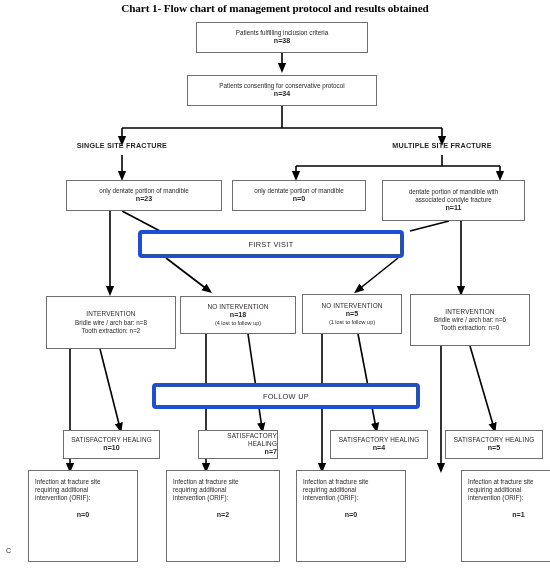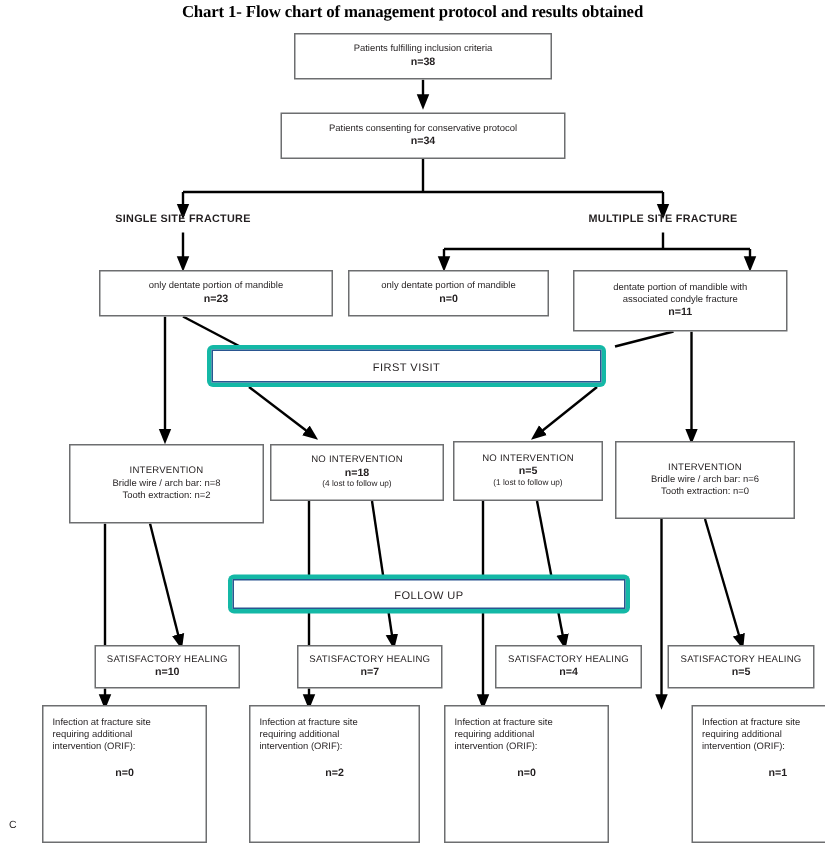--- a/index.html
+++ b/index.html
@@ -33,21 +33,21 @@
   .node.top-align .ln{text-align:left;}
   .node.top-align .nval{width:100%;text-align:center;margin-top:9px;}
 
   .lbl{
     position:absolute;font-size:7.2px;font-weight:bold;letter-spacing:.2px;
     color:#231f20;text-align:center;white-space:nowrap;
   }
 
   .banner{
     position:absolute;box-sizing:border-box;
-    background:#14b8a6;border-radius:4px;
+    background:#1d4ed8;border-radius:4px;
     padding:3px;
   }
   .banner .inner{
     width:100%;height:100%;box-sizing:border-box;
     background:#ffffff;border:1px solid #2a5590;
     display:flex;align-items:center;justify-content:center;
     font-size:7.4px;color:#231f20;letter-spacing:.3px;
   }
   .corner-letter{
     position:absolute;left:6px;top:547px;font-size:7px;color:#231f20;
@@ -172,21 +172,21 @@
 
   <div class="banner" style="left:152px;top:383px;width:268px;height:26px;">
     <div class="inner">FOLLOW UP</div>
   </div>
 
   <div class="node" style="left:63px;top:430px;width:97px;height:29px;">
     <span class="ln t-caps">SATISFACTORY HEALING</span>
     <span class="ln t-bold">n=10</span>
   </div>
 
-  <div class="node" style="left:198px;top:430px;width:97px;height:29px;">
+  <div class="node" style="left:198px;top:430px;width:80px;height:29px;text-align:right;">
     <span class="ln t-caps">SATISFACTORY HEALING</span>
     <span class="ln t-bold">n=7</span>
   </div>
 
   <div class="node" style="left:330px;top:430px;width:98px;height:29px;align-items:center;">
     <span class="ln t-caps">SATISFACTORY HEALING</span>
     <span class="ln t-bold">n=4</span>
   </div>
 
   <div class="node" style="left:445px;top:430px;width:98px;height:29px;">

